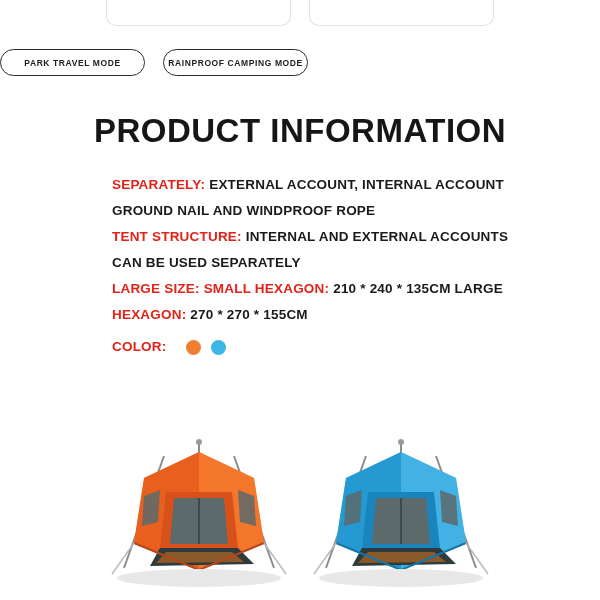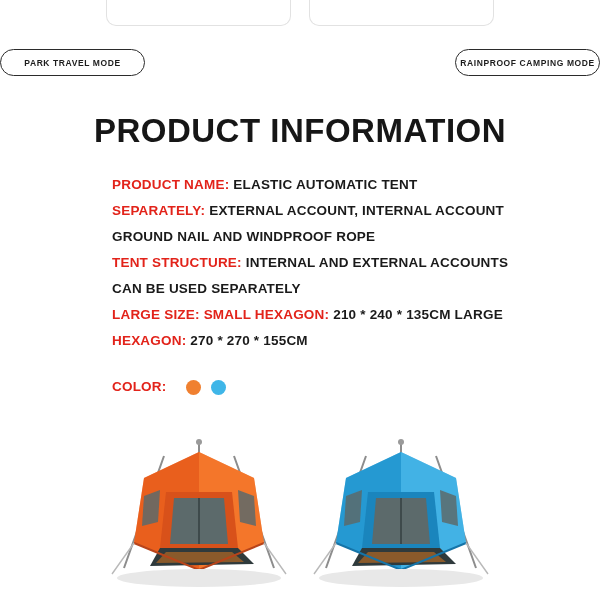--- a/index.html
+++ b/index.html
@@ -36,21 +36,21 @@
     border: 1px solid #e2e2e2;
     border-top: none;
     border-radius: 0 0 10px 10px;
     background: #ffffff;
     box-sizing: border-box;
   }
 
   
   .mode-row {
     display: flex;
-    justify-content: space-between;
+    justify-content: flex-start;
     gap: 18px;
     margin-top: 23px;
   }
   .mode-pill {
     width: 145px;
     height: 27px;
     border: 1px solid #2b2b2b;
     border-radius: 14px;
     background: #ffffff;
     display: flex;
@@ -93,21 +93,21 @@
   }
   .spec-value {
     color: #1a1a1a;
   }
 
   
   .color-row {
     display: flex;
     align-items: center;
     gap: 10px;
-    margin-top: 20px;
+    margin-top: 6px;
   }
   .color-row .spec-label {
     margin-right: 10px;
   }
   .swatch {
     width: 15px;
     height: 15px;
     border-radius: 50%;
     display: inline-block;
   }
@@ -154,24 +154,20 @@
     </div>
     <div class="mode-pill">
       <span>RAINPROOF CAMPING MODE</span>
     </div>
   </div>
 
   <div class="product-title">PRODUCT INFORMATION</div>
 
   <div class="specs">
 
-    <div class="spec-line">
-      <span class="spec-label">PRODUCT NAME:</span>
-      <span class="spec-value">ELASTIC AUTOMATIC TENT</span>
-    </div>
 
     <div class="spec-line">
       <span class="spec-label">SEPARATELY:</span>
       <span class="spec-value">EXTERNAL ACCOUNT, INTERNAL ACCOUNT GROUND NAIL AND WINDPROOF ROPE</span>
     </div>
 
     <div class="spec-line">
       <span class="spec-label">TENT STRUCTURE:</span>
       <span class="spec-value">INTERNAL AND EXTERNAL ACCOUNTS CAN BE USED SEPARATELY</span>
     </div>

